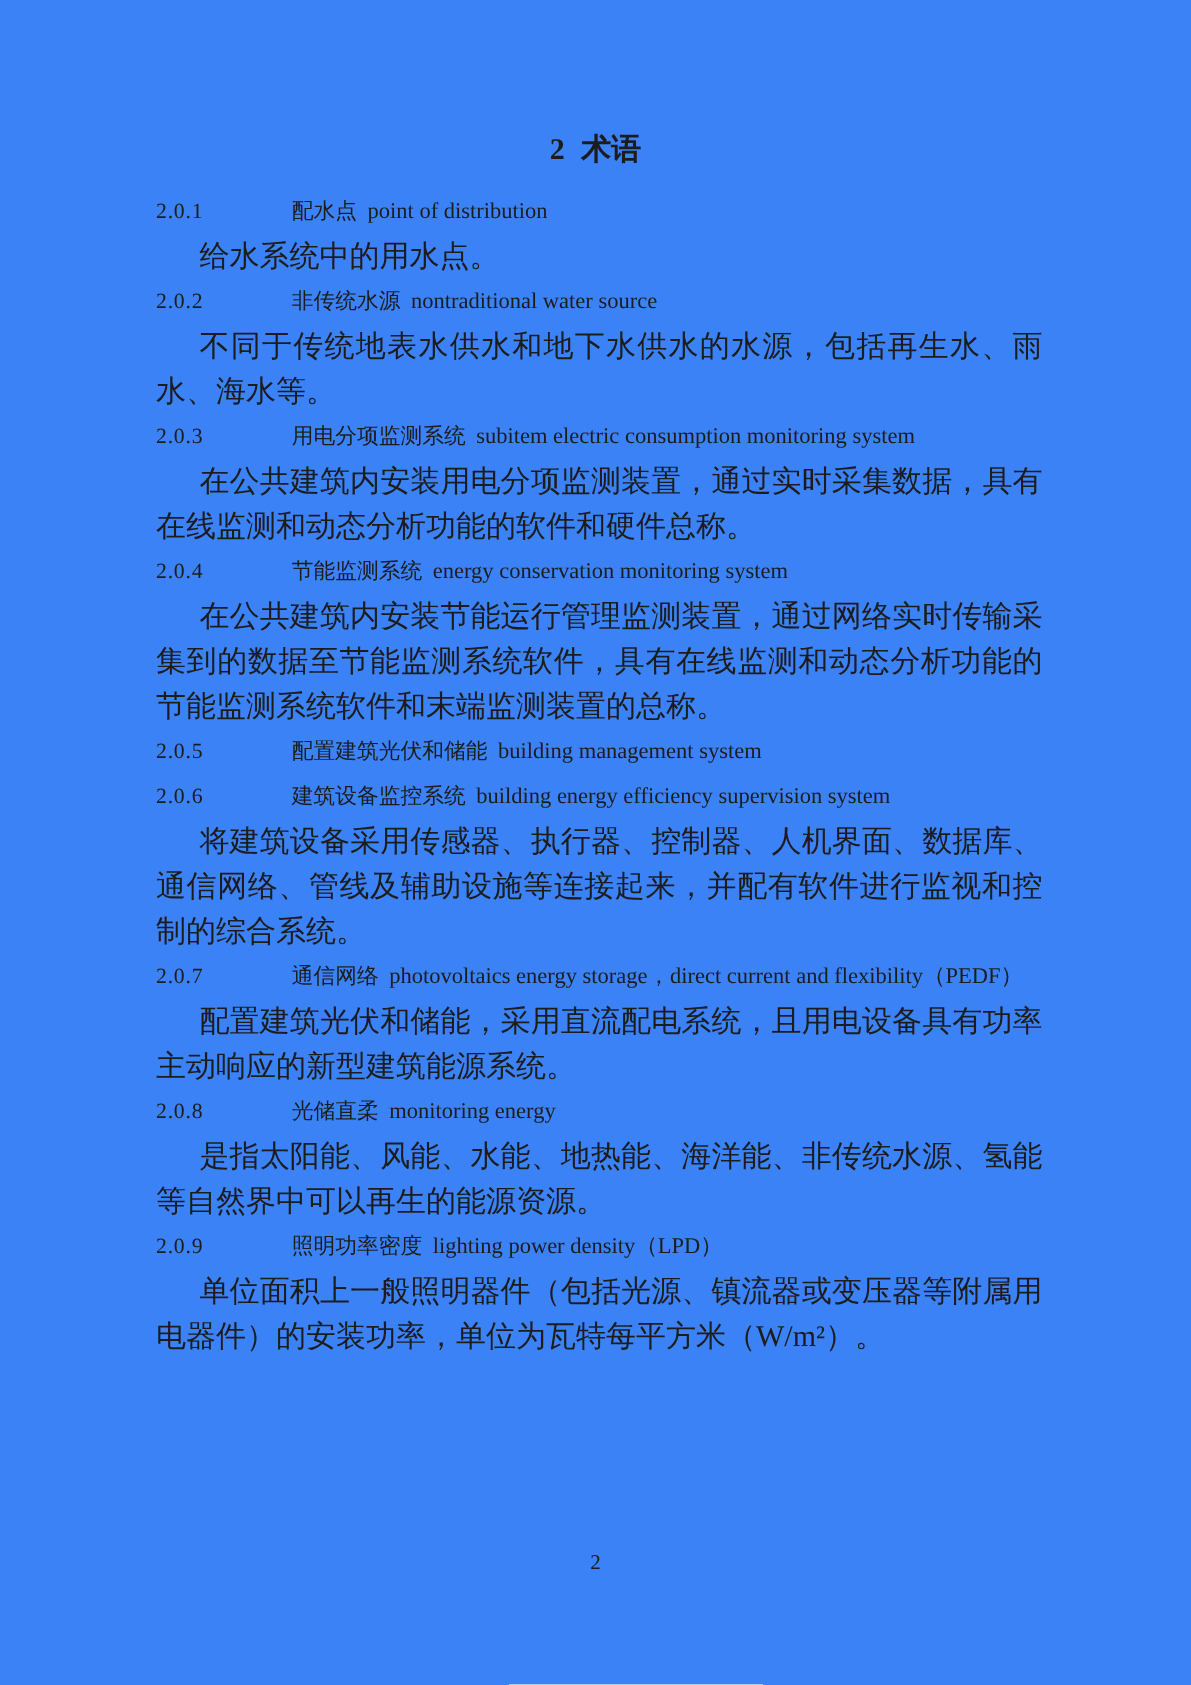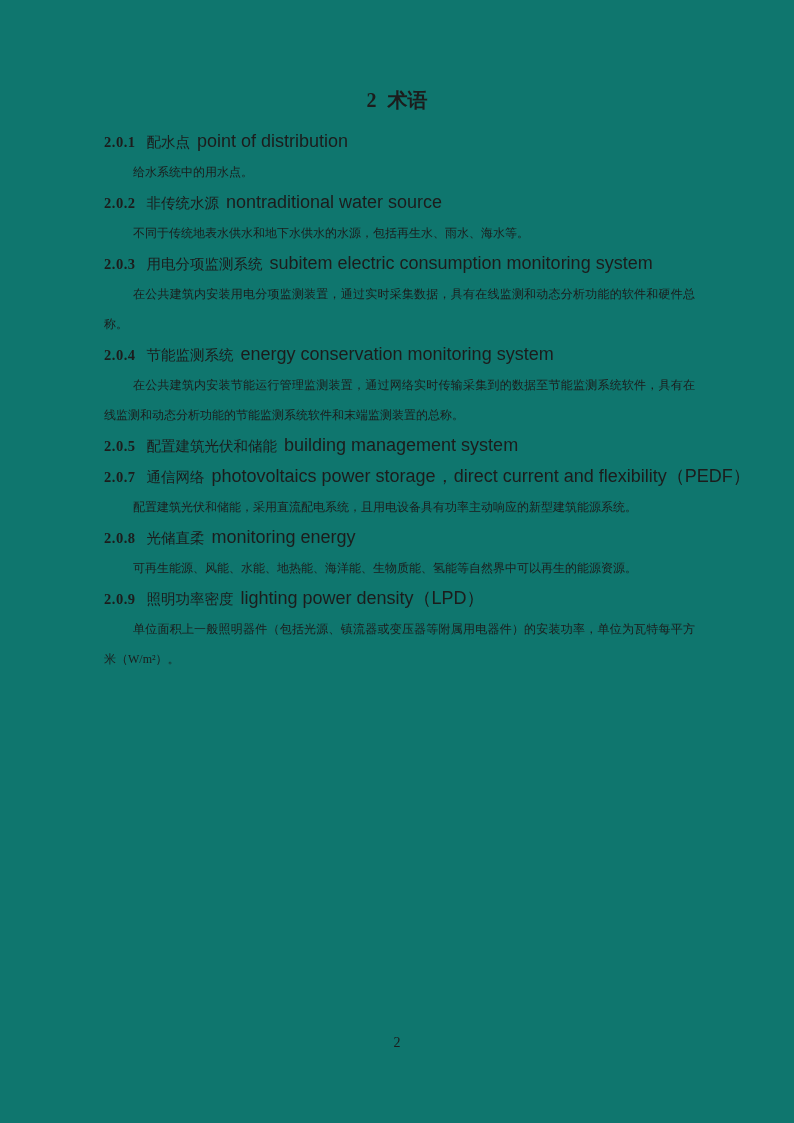--- a/index.html
+++ b/index.html
@@ -1,20 +1,20 @@
 <!DOCTYPE html>
 <html><head>
 <meta charset="utf-8">
 <style>
   html, body { margin: 0; padding: 0; background: #ffffff; }
   .page {
     position: relative;
     width: 794px;
     height: 1123px;
-    background: #0f766e;
+    background: #3b82f6;
     color: #1c1c1c;
     font-family: "Liberation Serif", "DejaVu Serif", serif;
     overflow: hidden;
   }
   .doc-title {
     margin: 0;
     padding-top: 88px;
     text-align: center;
     font-size: 20px;
     font-weight: bold;
@@ -24,32 +24,32 @@
   .content {
     margin: 14px 99px 0 104px; 
   }
   .term-head {
     margin: 0;
     font-size: 14.5px;
     line-height: 30px;
     white-space: nowrap;
   }
   .term-num {
-    font-weight: bold;
+    font-weight: normal;
     letter-spacing: 0.5px;
     margin-right: 11px;
   }
-  .term-zh { margin-right: 7px; }
+  .term-zh { margin-right: 7px; margin-left: 48px; }
   .term-en {
-    font-family: Liberation Sans, sans-serif;
-    font-size: 18px;
+    font-family: Liberation Serif, serif;
+    font-size: 15px;
   }
   .term-def {
     margin: 0;
-    font-size: 12px;
+    font-size: 20px;
     line-height: 30px;
     text-align: justify;
     text-indent: 29px;
   }
   .page-num {
     position: absolute;
     top: 1034px;
     left: 0;
     width: 100%;
     text-align: center;
@@ -85,29 +85,33 @@
 
     <section>
       <p class="term-head"><span class="term-num">2.0.4</span><span class="term-zh">节能监测系统</span><span class="term-en">energy conservation monitoring system</span></p>
       <p class="term-def">在公共建筑内安装节能运行管理监测装置，通过网络实时传输采集到的数据至节能监测系统软件，具有在线监测和动态分析功能的节能监测系统软件和末端监测装置的总称。</p>
     </section>
 
     <section>
       <p class="term-head"><span class="term-num">2.0.5</span><span class="term-zh">配置建筑光伏和储能</span><span class="term-en">building management system</span></p>
     </section>
 
+    <section>
+      <p class="term-head"><span class="term-num">2.0.6</span><span class="term-zh">建筑设备监控系统</span><span class="term-en">building energy efficiency supervision system</span></p>
+      <p class="term-def">将建筑设备采用传感器、执行器、控制器、人机界面、数据库、通信网络、管线及辅助设施等连接起来，并配有软件进行监视和控制的综合系统。</p>
+    </section>
 
     <section>
-      <p class="term-head"><span class="term-num">2.0.7</span><span class="term-zh">通信网络</span><span class="term-en">photovoltaics power storage，direct current and flexibility（PEDF）</span></p>
+      <p class="term-head"><span class="term-num">2.0.7</span><span class="term-zh">通信网络</span><span class="term-en">photovoltaics energy storage，direct current and flexibility（PEDF）</span></p>
       <p class="term-def">配置建筑光伏和储能，采用直流配电系统，且用电设备具有功率主动响应的新型建筑能源系统。</p>
     </section>
 
     <section>
       <p class="term-head"><span class="term-num">2.0.8</span><span class="term-zh">光储直柔</span><span class="term-en">monitoring energy</span></p>
-      <p class="term-def">可再生能源、风能、水能、地热能、海洋能、生物质能、氢能等自然界中可以再生的能源资源。</p>
+      <p class="term-def">是指太阳能、风能、水能、地热能、海洋能、非传统水源、氢能等自然界中可以再生的能源资源。</p>
     </section>
 
     <section>
       <p class="term-head"><span class="term-num">2.0.9</span><span class="term-zh">照明功率密度</span><span class="term-en">lighting power density（LPD）</span></p>
       <p class="term-def">单位面积上一般照明器件（包括光源、镇流器或变压器等附属用电器件）的安装功率，单位为瓦特每平方米（W/m²）。</p>
     </section>
 
   </div>
 
   <div class="page-num">2</div>

